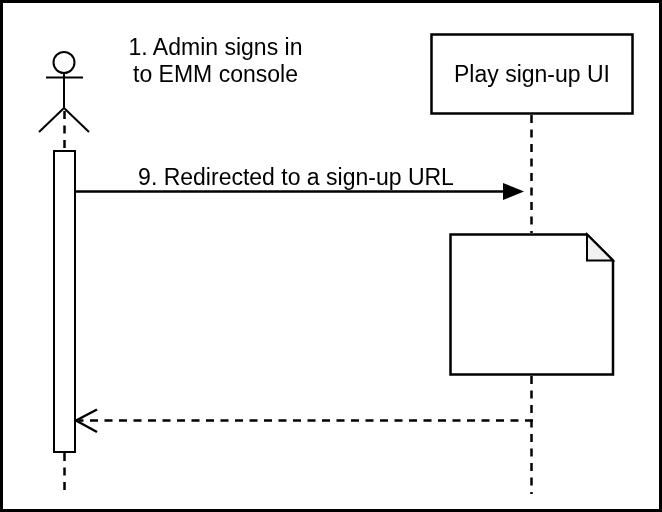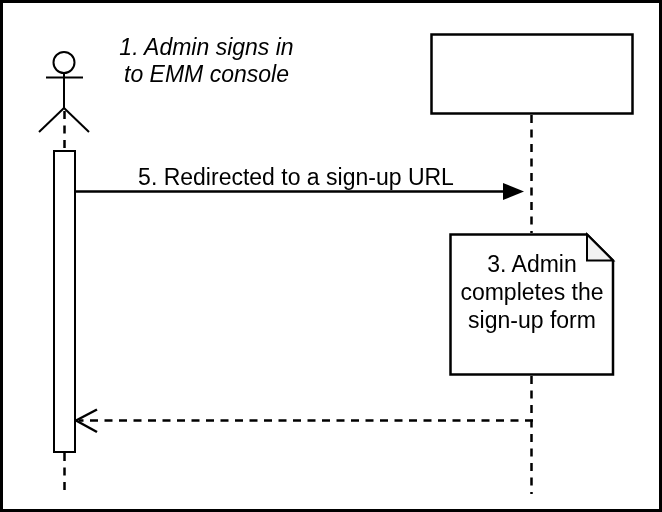--- a/index.html
+++ b/index.html
@@ -20,21 +20,21 @@
     width: 662px; height: 512px;
   }
   .lbl {
     position: absolute;
     font-size: 23px;
     line-height: 27px;
     text-align: center;
     white-space: pre-line;
     color: #000;
   }
-  .lbl-actor      { left: 96px;  top: 31px;  width: 215px; font-style: italic; }
+  .lbl-actor      { left: 105px;  top: 31px;  width: 215px; }
   .lbl-msg2       { left: 120px; top: 161px; width: 346px; }
   .lbl-msg4       { left: 93px;  top: 384px; width: 400px; }
   .lbl-note       { left: 448px; top: 247px; width: 162px; line-height: 28px; }
   .participant-box-label {
     position: absolute;
     left: 428px; top: 31px; width: 202px; height: 80px;
     display: flex; align-items: center; justify-content: center;
     font-size: 23px;
   }
 </style>
@@ -77,21 +77,19 @@
     <g>
       <line x1="530" y1="417.5" x2="76" y2="417.5" stroke="#000" stroke-width="2.5" stroke-dasharray="8 6.5"></line>
       <line x1="73" y1="417.5" x2="94" y2="406.5" stroke="#000" stroke-width="2.5"></line>
       <line x1="73" y1="417.5" x2="94" y2="429" stroke="#000" stroke-width="2.5"></line>
     </g>
   </svg>
 
   <div class="lbl lbl-actor">1. Admin signs in
 to EMM console</div>
 
+  <div class="participant-box-label">Play sign-up UI</div>
 
-  <div class="lbl lbl-msg2">5. Redirected to a sign-up URL</div>
+  <div class="lbl lbl-msg2">9. Redirected to a sign-up URL</div>
 
-  <div class="lbl lbl-note">3. Admin
-completes the
-sign-up form</div>
 
 
 </div>
 
 </body></html>

